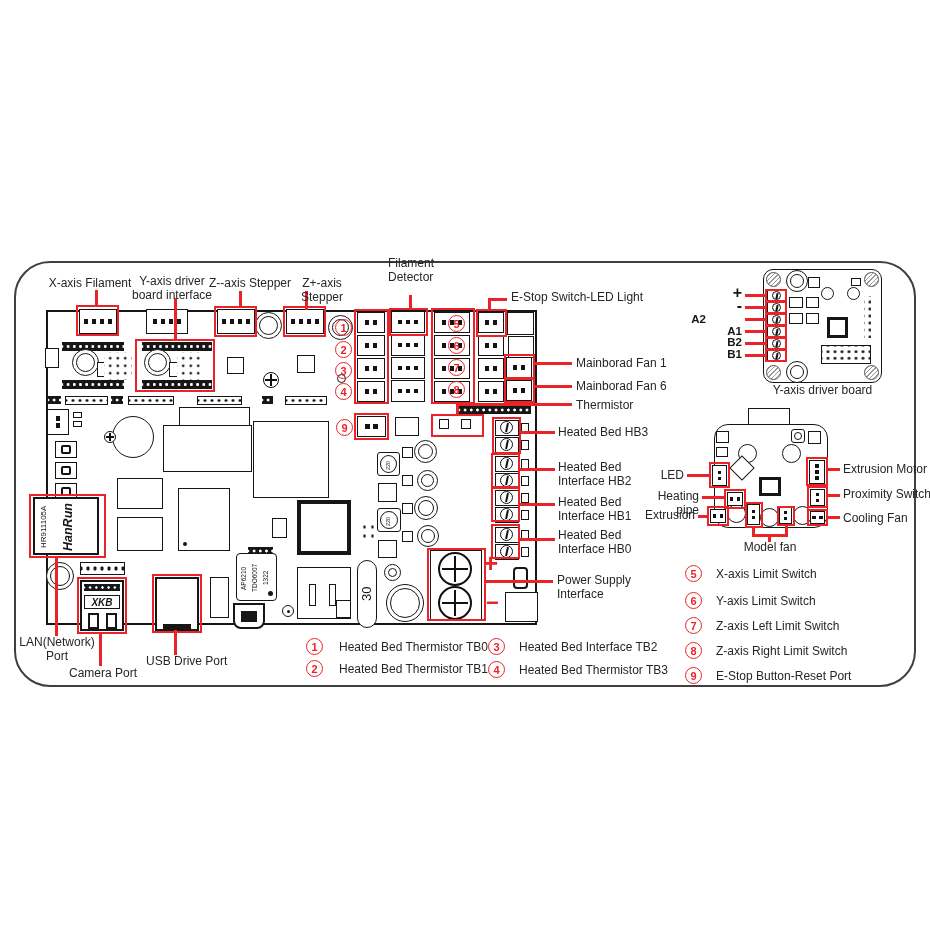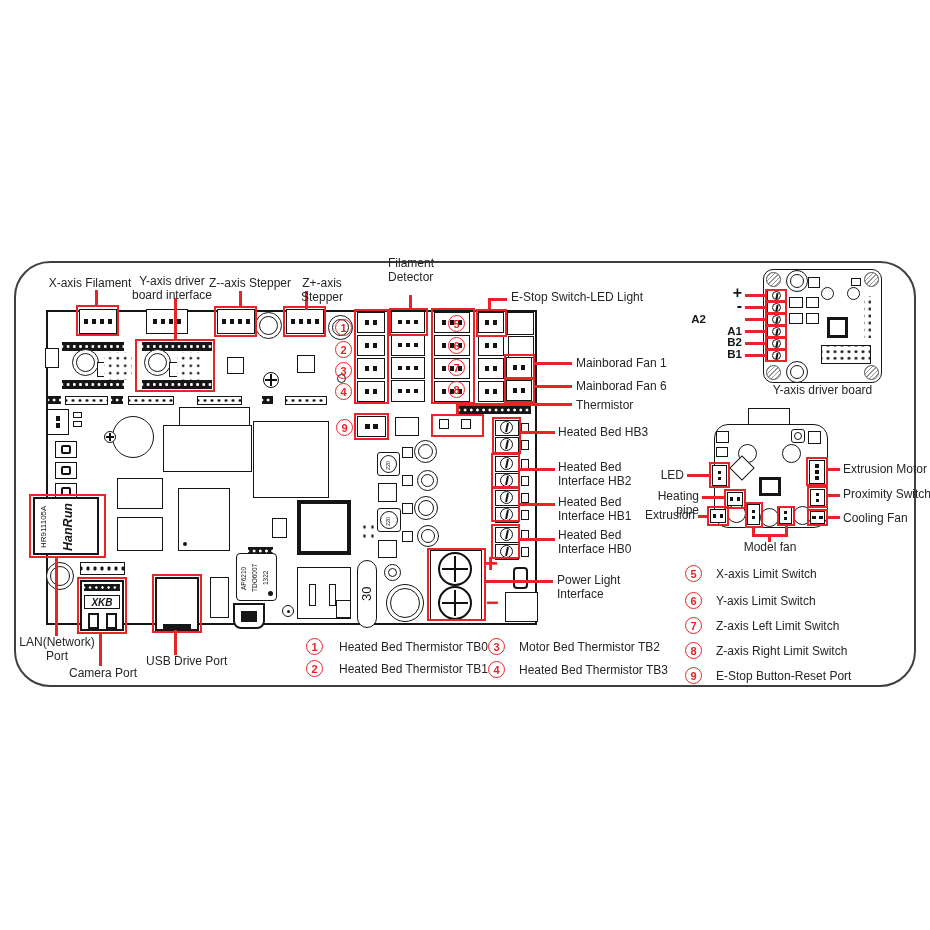--- a/index.html
+++ b/index.html
@@ -406,21 +406,21 @@
   <div class="abs lbl" style="left:576px;top:357px;width:100px">Mainborad Fan 1</div>
   <div class="abs lbl" style="left:576px;top:380px;width:100px">Mainborad Fan 6</div>
   <div class="abs lbl" style="left:576px;top:399px;width:70px">Thermistor</div>
   <div class="abs lbl" style="left:558px;top:426px;width:100px">Heated Bed HB3</div>
   <div class="abs lbl" style="left:558px;top:461px;width:95px">Heated Bed
 Interface HB2</div>
   <div class="abs lbl" style="left:558px;top:496px;width:95px">Heated Bed
 Interface HB1</div>
   <div class="abs lbl" style="left:558px;top:529px;width:95px">Heated Bed
 Interface HB0</div>
-  <div class="abs lbl" style="left:557px;top:574px;width:95px">Power Light
+  <div class="abs lbl" style="left:557px;top:574px;width:95px">Power Supply
 Interface</div>
   <div class="abs lbl pol" style="left:483px;top:549px;width:24px;font-size:26px">+</div>
   <div class="abs lbl pol" style="left:486px;top:590px;width:22px;font-size:22px">−</div>
   <div class="abs lbl c" style="left:17px;top:636px;width:80px">LAN(Network)
 Port</div>
   <div class="abs lbl" style="left:69px;top:667px;width:80px">Camera Port</div>
   <div class="abs lbl" style="left:146px;top:655px;width:95px">USB Drive Port</div>
 
   <div class="abs blk" style="left:763px;top:269px;width:119px;height:114px;border-radius:10px"></div>
   <div class="abs mnt" style="left:766px;top:272px;width:15px;height:15px"></div>
@@ -552,21 +552,21 @@
   <div class="abs lbl" style="left:843px;top:463px;width:95px">Extrusion Motor</div>
   <div class="abs lbl" style="left:843px;top:488px;width:95px">Proximity Switch</div>
   <div class="abs lbl" style="left:843px;top:512px;width:80px">Cooling Fan</div>
   <div class="abs lbl c" style="left:740px;top:541px;width:60px">Model fan</div>
 
   <div class="abs num" style="left:306px;top:638px;width:17px;height:17px">1</div>
   <div class="abs lbl" style="left:339px;top:641px;width:160px">Heated Bed Thermistor TB0</div>
   <div class="abs num" style="left:306px;top:660px;width:17px;height:17px">2</div>
   <div class="abs lbl" style="left:339px;top:663px;width:160px">Heated Bed Thermistor TB1</div>
   <div class="abs num" style="left:488px;top:638px;width:17px;height:17px">3</div>
-  <div class="abs lbl" style="left:519px;top:641px;width:160px">Motor Bed Thermistor TB2</div>
+  <div class="abs lbl" style="left:519px;top:641px;width:160px">Heated Bed Interface TB2</div>
   <div class="abs num" style="left:488px;top:661px;width:17px;height:17px">4</div>
   <div class="abs lbl" style="left:519px;top:664px;width:160px">Heated Bed Thermistor TB3</div>
 
   <div class="abs num" style="left:685px;top:565px;width:17px;height:17px">5</div>
   <div class="abs lbl" style="left:716px;top:568px;width:160px">X-axis Limit Switch</div>
   <div class="abs num" style="left:685px;top:592px;width:17px;height:17px">6</div>
   <div class="abs lbl" style="left:716px;top:595px;width:160px">Y-axis Limit Switch</div>
   <div class="abs num" style="left:685px;top:617px;width:17px;height:17px">7</div>
   <div class="abs lbl" style="left:716px;top:620px;width:170px">Z-axis Left Limit Switch</div>
   <div class="abs num" style="left:685px;top:642px;width:17px;height:17px">8</div>

